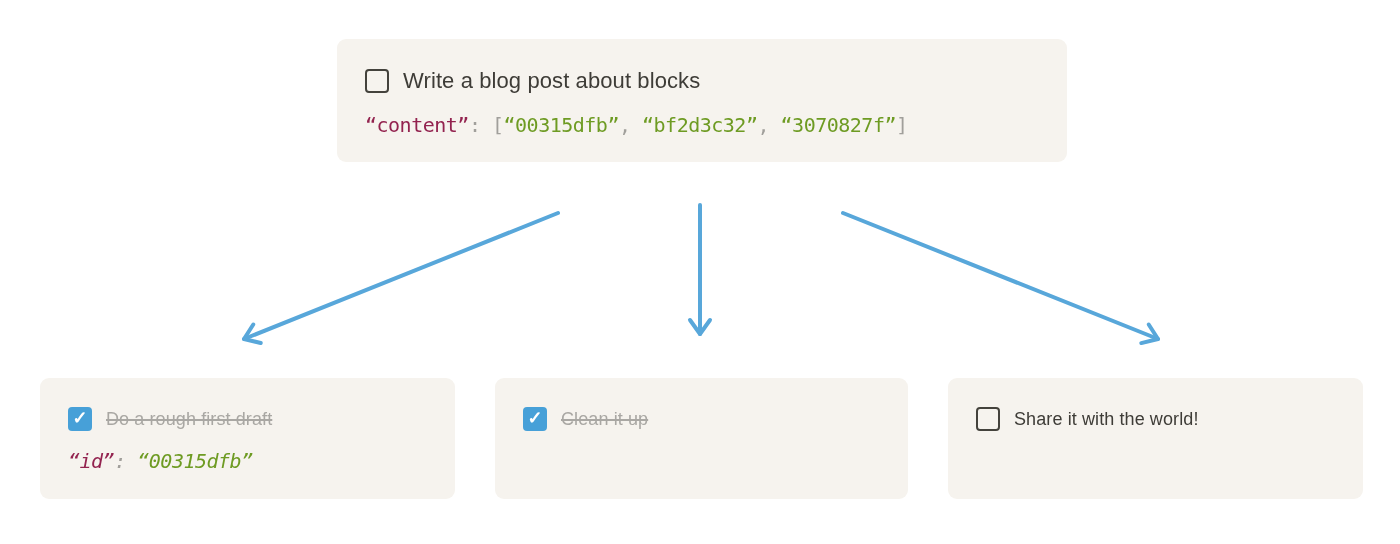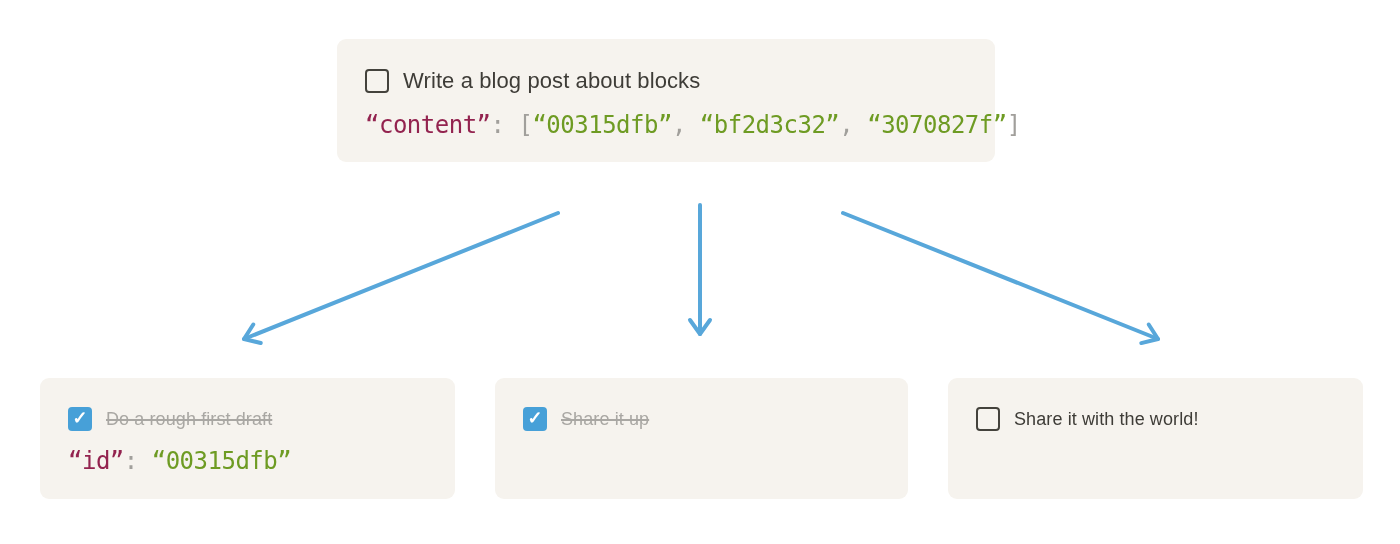--- a/index.html
+++ b/index.html
@@ -21,21 +21,21 @@
     width:1400px;height:544px;
     background:var(--page-bg);
     font-family:"Liberation Sans",sans-serif;
     overflow:hidden;
   }
   .block{
     position:absolute;
     background:var(--box-bg);
     border-radius:9px;
   }
-  .block-root{left:337px;top:39px;width:658px;height:123px;padding:29px 30px 0 28px;}
+  .block-root{left:337px;top:39px;width:730px;height:123px;padding:29px 30px 0 28px;}
   .block-child{top:378px;height:121px;padding:28px 26px 0 28px;}
   .block-child.c0{left:40px;width:415px;}
   .block-child.c1{left:495px;width:413px;}
   .block-child.c2{left:948px;width:415px;}
   .todo-row{display:flex;align-items:center;gap:14px;height:26px;}
   .checkbox{
     width:24px;height:24px;flex:0 0 24px;
     border-radius:4px;
     display:flex;align-items:center;justify-content:center;
   }
@@ -44,25 +44,25 @@
   .checkbox .tick{
     color:#ffffff;font-size:18px;font-weight:bold;line-height:1;
     transform:translateY(-1px);
   }
   .todo-label{font-size:22px;color:var(--text-dark);letter-spacing:0.1px;}
   .block-child .todo-label{font-size:18px;}
   .todo-label.done{color:var(--struck-gray);text-decoration:line-through;text-decoration-thickness:2px;}
   .code{
     margin-top:17px;
     font-family:"DejaVu Sans Mono","Liberation Mono",monospace;
-    font-size:24px;line-height:28px;
+    font-size:20px;line-height:28px;
     white-space:pre;
     letter-spacing:-0.5px;
   }
-  .block-child .code{margin-top:15px;}
+  .block-child .code{margin-top:15px;font-style:italic;}
   .tok-key{color:var(--key-maroon);}
   .tok-punct{color:var(--punct-gray);}
   .tok-str{color:var(--string-green);}
   .arrows{position:absolute;left:0;top:0;width:1400px;height:544px;pointer-events:none;}
   .arrow-line{stroke:var(--arrow-blue);stroke-width:4;stroke-linecap:round;fill:none;}
   .arrowhead-path{stroke:var(--arrow-blue);stroke-width:4;stroke-linecap:round;stroke-linejoin:round;fill:none;}
 </style>
 </head>
 <body>
 
@@ -95,21 +95,21 @@
       <span class="todo-label done">Do a rough first draft</span>
     </div>
     <div class="code"><span class="tok-key">“id”</span><span class="tok-punct">: </span><span class="tok-str">“00315dfb”</span></div>
   </div>
 
   <div class="block block-child c1">
     <div class="todo-row">
       <span class="checkbox checked">
           <span class="tick">✓</span>
         </span>
-      <span class="todo-label done">Share it up</span>
+      <span class="todo-label done">Clean it up</span>
     </div>
   </div>
 
   <div class="block block-child c2">
     <div class="todo-row">
       <span class="checkbox unchecked"></span>
       <span class="todo-label">Share it with the world!</span>
     </div>
   </div>
 

